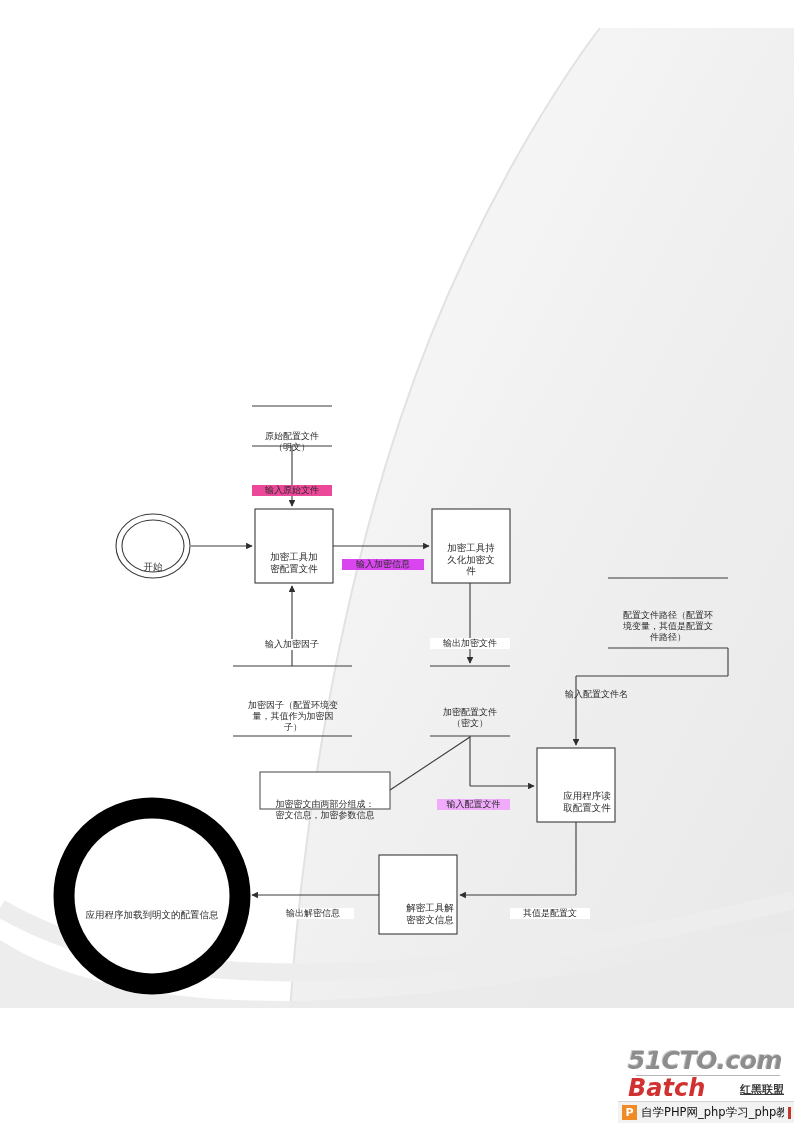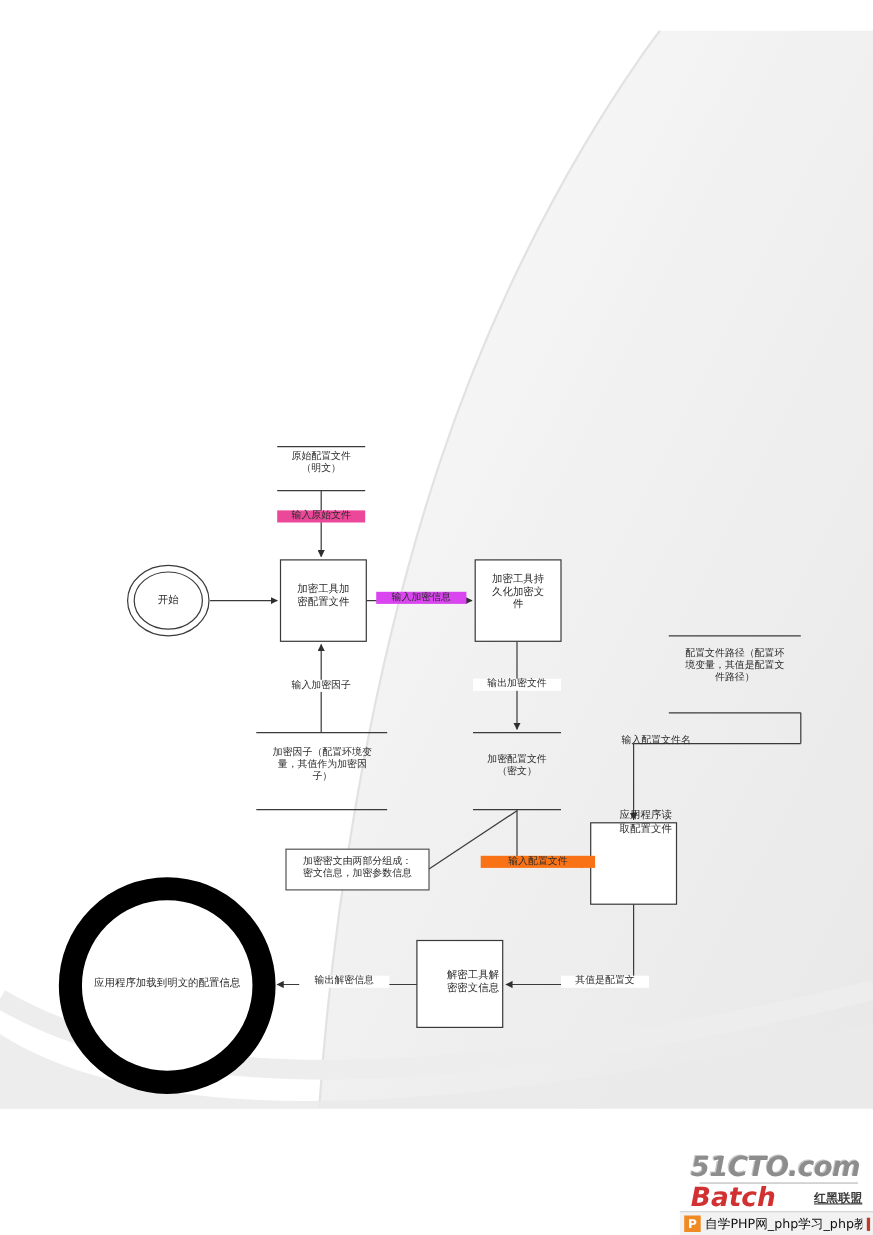--- a/index.html
+++ b/index.html
@@ -15,20 +15,21 @@
   #bg{position:absolute;left:0;top:0;width:794px;height:1123px;}
   #diagram{position:absolute;left:0;top:0;width:794px;height:1123px;}
 
   .lbl{
     position:absolute;
     font-family:"DejaVu Sans","Liberation Sans",sans-serif;
     color:#2b2b2b;
     text-align:center;
     line-height:1.22;
     white-space:pre-line;
+    margin-top:21px;
   }
   .node-text{font-size:9.5px;}
   .edge-text{font-size:9px;}
   .store-text{font-size:9px;}
   .note-text{font-size:9px;}
   .term-text{font-size:9.5px;}
   .end-text{font-size:9.5px;}
 
   
   #watermark{position:absolute;left:628px;top:1044px;width:160px;height:58px;}
@@ -158,21 +159,21 @@
   </svg>
 
   <div class="lbl term-text" style="left:123px;top:540px;width:60px;">开始</div>
   <div class="lbl end-text" style="left:62px;top:888px;width:180px;">应用程序加载到明文的配置信息</div>
 
   <div class="lbl node-text" style="left:255px;top:530px;width:78px;">加密工具加
 密配置文件</div>
   <div class="lbl node-text" style="left:432px;top:521px;width:78px;">加密工具持
 久化加密文
 件</div>
-  <div class="lbl node-text" style="left:537px;top:736px;width:100px;">应用程序读
+  <div class="lbl node-text" style="left:537px;top:769px;width:100px;">应用程序读
 取配置文件</div>
   <div class="lbl node-text" style="left:379px;top:881px;width:102px;">解密工具解
 密密文信息</div>
 
   <div class="lbl store-text" style="left:247px;top:410px;width:90px;">原始配置文件
 （明文）</div>
   <div class="lbl store-text" style="left:231px;top:679px;width:124px;">加密因子（配置环境变
 量，其值作为加密因
 子）</div>
   <div class="lbl store-text" style="left:425px;top:686px;width:90px;">加密配置文件
@@ -181,21 +182,21 @@
 境变量，其值是配置文
 件路径）</div>
 
   <div class="lbl note-text" style="left:262px;top:778px;width:126px;">加密密文由两部分组成：
 密文信息，加密参数信息</div>
 
   <div class="lbl edge-text" style="left:252px;top:464px;width:80px;background:#ec4899;">输入原始文件</div>
   <div class="lbl edge-text" style="left:252px;top:618px;width:80px;background:#fff;">输入加密因子</div>
   <div class="lbl edge-text" style="left:342px;top:538px;width:82px;background:#d946ef;">输入加密信息</div>
   <div class="lbl edge-text" style="left:430px;top:617px;width:80px;background:#fff;">输出加密文件</div>
-  <div class="lbl edge-text" style="left:437px;top:778px;width:104px;background:#f97316;">输入配置文件</div>
+  <div class="lbl edge-text" style="left:437px;top:778px;width:73px;background:#f0abfc;">输入配置文件</div>
   <div class="lbl edge-text" style="left:565px;top:668px;width:96px;background:transparent;text-align:left;">输入配置文件名</div>
   <div class="lbl edge-text" style="left:510px;top:887px;width:80px;background:#fff;">其值是配置文</div>
   <div class="lbl edge-text" style="left:272px;top:887px;width:82px;background:#fff;">输出解密信息</div>
 
   <div id="watermark">
     <div class="wm-top">51CTO.com</div>
     <div class="wm-rule"></div>
     <div class="wm-red">Batch</div>
     <div class="wm-cn">红黑联盟</div>
   </div>

